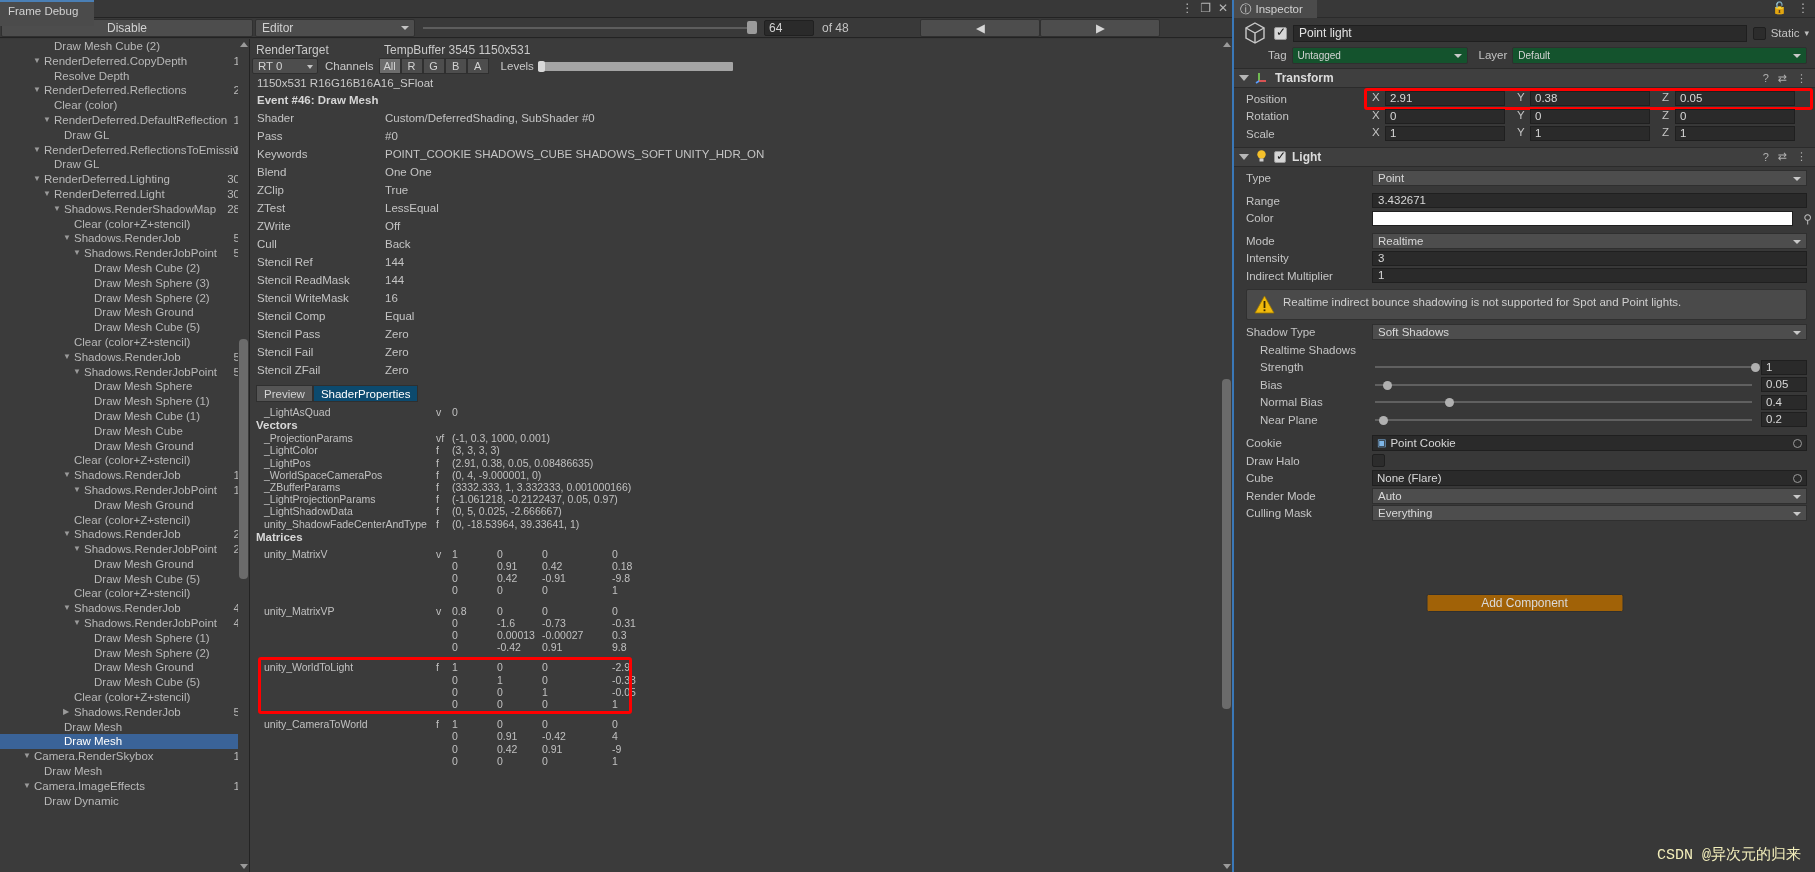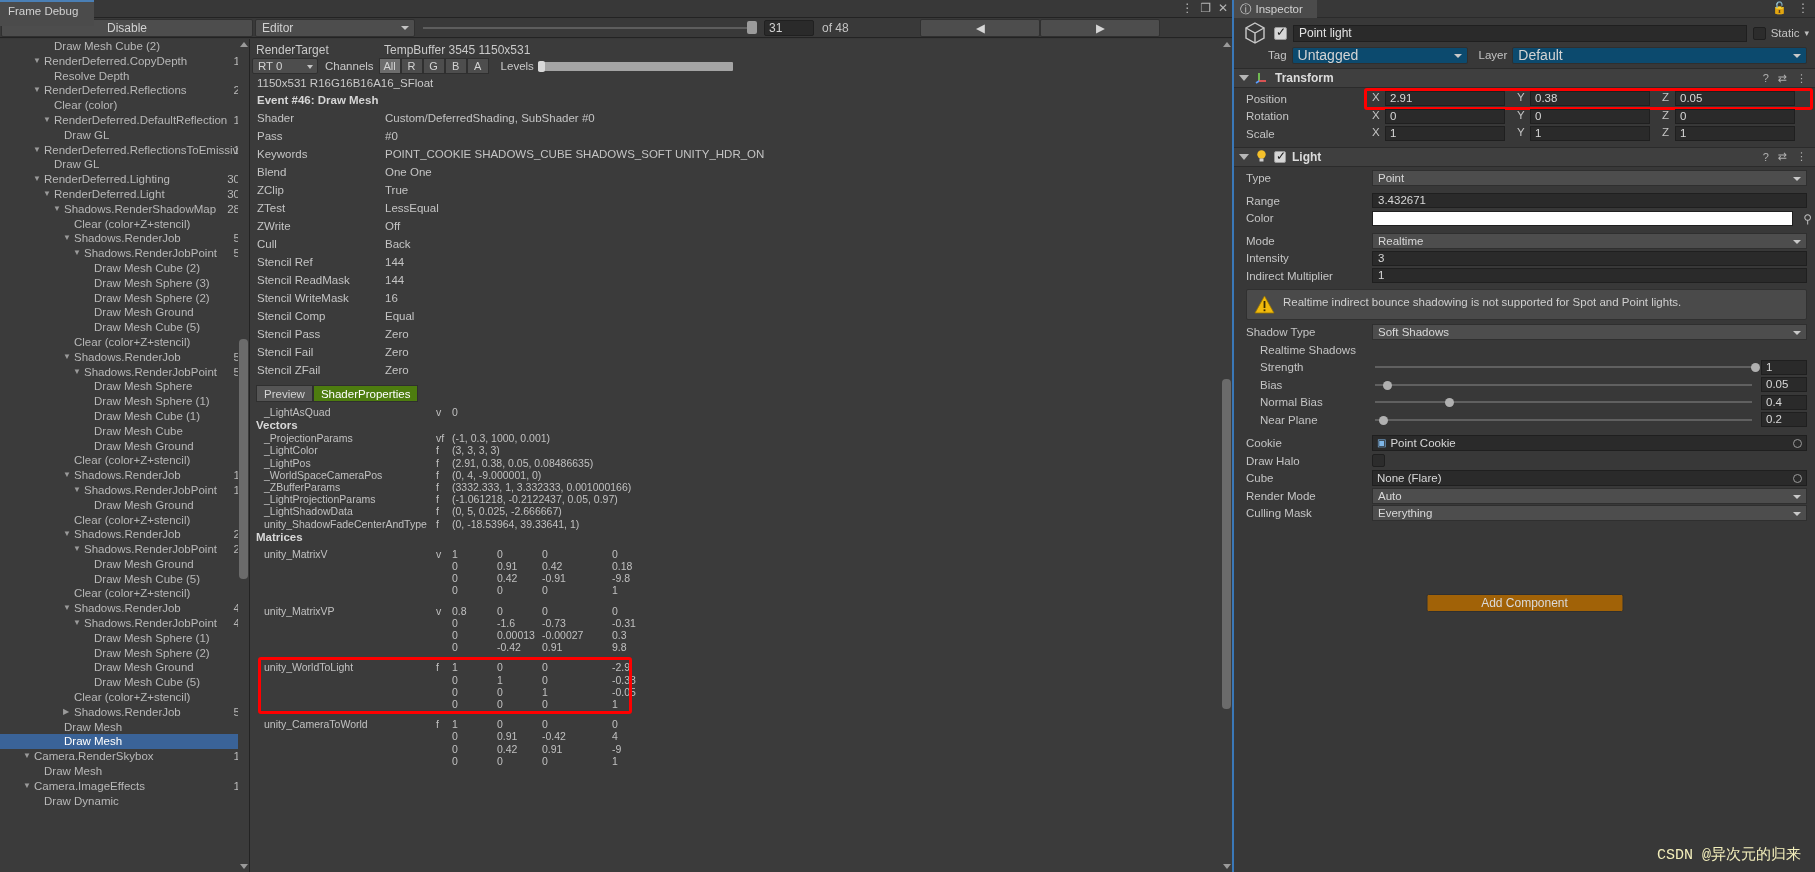--- a/index.html
+++ b/index.html
@@ -75,21 +75,21 @@
   .lv-slider .knob { position: absolute; top: 0; left: 0; width: 7px; height: 11px; background: #d8d8d8; border-radius: 2px; }
 
   .dp-line { font-size: 11.5px; color: #c9c9c9; padding-left: 7px; height: 17px; line-height: 17px; }
   .dp-event { font-weight: bold; color: #d6d6d6; }
   .prop-row { display: flex; height: 18px; line-height: 18px; font-size: 11.5px; padding-left: 7px; color: #c4c4c4; }
   .prop-row .pk { width: 128px; }
   .prop-row .pv { color: #c4c4c4; }
 
   .tabs2 { display: flex; margin: 6px 0 4px 6px; }
   .tabs2 .t { height: 17px; line-height: 16px; padding: 0 7px; font-size: 11.5px; background: #555555; border: 1px solid #2f2f2f; color: #d4d4d4; }
-  .tabs2 .t.active { background: #4d7c0f; color: #ffffff; }
+  .tabs2 .t.active { background: #0c4a6e; color: #ffffff; }
 
   .sp-row { display: flex; font-size: 10.5px; color: #c0c0c0; height: 12.2px; line-height: 12.2px; }
   .sp-row .n { width: 186px; padding-left: 14px; }
   .sp-row .t { width: 16px; }
   .sp-row .v { white-space: pre; }
   .sp-head { font-size: 11.5px; font-weight: bold; color: #d8d8d8; padding-left: 6px; height: 14px; line-height: 14px; }
   .mat-row { display: flex; font-size: 10.5px; color: #c0c0c0; line-height: 12.2px; }
   .mat-row .n { width: 186px; padding-left: 14px; }
   .mat-row .t { width: 16px; }
   .mat-grid { display: grid; grid-template-columns: 45px 45px 70px 60px; }
@@ -112,21 +112,21 @@
   .cube-ico { width: 26px; height: 26px; position: relative; }
   .chk { width: 13px; height: 13px; background: #d6d6d6; border: 1px solid #9a9a9a; border-radius: 2px; position: relative; }
   .chk::after { content: "✓"; position: absolute; left: 1px; top: -3px; font-size: 12px; color: #1d1d1d; }
   .name-field { flex: 1 1 auto; height: 17px; background: #2a2a2a; border: 1px solid #1f1f1f; color: #e2e2e2; font-size: 12px; padding-left: 5px; line-height: 15px; }
   .static-wrap { display: flex; align-items: center; gap: 5px; }
   .chk-empty { width: 13px; height: 13px; background: #2c2c2c; border: 1px solid #1f1f1f; border-radius: 2px; }
   .static-lbl { font-size: 11.5px; color: #c4c4c4; }
 
   .tag-row { display: flex; align-items: center; height: 20px; padding: 2px 6px 0 34px; gap: 5px; }
   .tag-row .lab { font-size: 11.5px; color: #c4c4c4; }
-  .ddown { height: 17px; background: #0c4a6e; border: 1px solid #2f2f2f; border-radius: 2px; font-size: 14px; color: #d4d4d4; padding-left: 5px; line-height: 15px; position: relative; }
+  .ddown { height: 17px; background: #14532d; border: 1px solid #2f2f2f; border-radius: 2px; font-size: 10px; color: #d4d4d4; padding-left: 5px; line-height: 15px; position: relative; }
   .ddown .arrow { position: absolute; right: 5px; top: 6px; border-left: 4px solid transparent; border-right: 4px solid transparent; border-top: 4px solid #c9c9c9; }
 
   .comp-head { display: flex; align-items: center; height: 20px; background: #3f3f3f; border-top: 1px solid #2b2b2b; border-bottom: 1px solid #2b2b2b; padding-left: 5px; gap: 6px; margin-top: 4px; }
   .foldt { width: 0; height: 0; border-left: 5px solid transparent; border-right: 5px solid transparent; border-top: 6px solid #b6b6b6; }
   .comp-title { font-size: 12px; font-weight: bold; color: #dddddd; }
   .comp-tools { margin-left: auto; display: flex; gap: 9px; padding-right: 8px; color: #b0b0b0; font-size: 11px; align-items: center; }
 
   .f-row { display: flex; align-items: center; height: 17.5px; padding-left: 12px; }
   .f-label { width: 126px; font-size: 11.5px; color: #c4c4c4; }
   .f-label.ind { padding-left: 14px; width: 126px; }
@@ -176,21 +176,21 @@
     <div class="fd-toolbar">
       <div class="tb-disable">Disable</div>
       <div class="tb-dd">
         <span>Editor</span>
         <span class="arrow"></span>
       </div>
       <div class="tb-slider">
         <div class="track"></div>
         <div class="knob"></div>
       </div>
-      <div class="tb-num">31</div>
+      <div class="tb-num">64</div>
       <div class="tb-of">of 48</div>
       <div class="tb-gap"></div>
       <div class="tb-nav">
           <span>◀</span>
         </div>
       <div class="tb-nav">
           <span>▶</span>
         </div>
       <div class="tb-gap"></div>
     </div>

